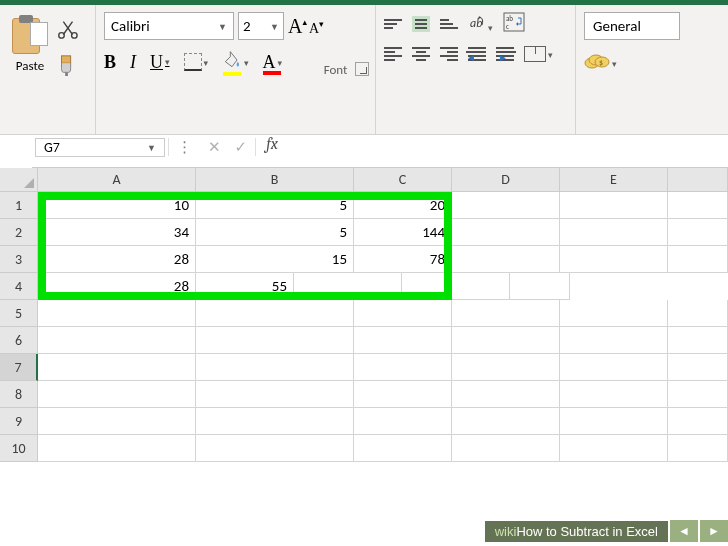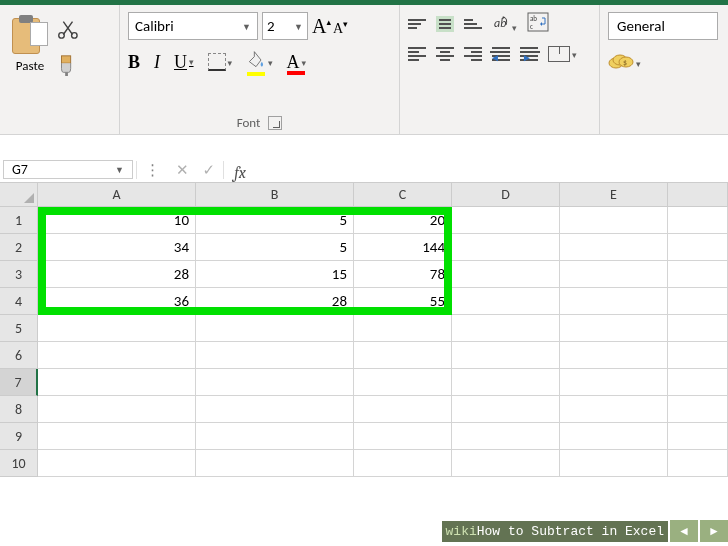--- a/index.html
+++ b/index.html
@@ -1,26 +1,26 @@
 <!DOCTYPE html>
 <html><head>
 <meta charset="utf-8">
 <style>
 * { box-sizing: border-box; margin: 0; padding: 0; }
 body { font-family: 'Segoe UI', Calibri, Arial, sans-serif; font-size: 14px; background: #fff; overflow: hidden; width: 728px; height: 546px; position: relative; }
 
 .ribbon { background: #f3f2f1; border-bottom: 1px solid #d4d4d4; display: flex; height: 135px; }
 .topbar { height: 5px; background: #217346; width: 100%; position: absolute; top: 0; }
 
-.group { border-right: 1px solid #d4d4d4; padding: 6px 8px 2px 8px; display: flex; flex-direction: column; justify-content: space-between; height: 100%; }
+.group { border-right: 1px solid #d4d4d4; padding: 6px 8px 2px 8px; display: flex; flex-direction: row; justify-content: space-between; height: 100%; }
 .group-label { text-align: center; font-size: 13px; color: #606060; padding: 2px 0; display: flex; align-items: center; justify-content: center; gap: 8px; }
 .dialog-launcher { display: inline-flex; width: 14px; height: 14px; border: 1px solid #a0a0a0; position: relative; }
 .dialog-launcher::after { content: ''; position: absolute; right: 1px; bottom: 1px; width: 6px; height: 6px; border-right: 1px solid #606060; border-bottom: 1px solid #606060; }
 
-.clipboard-group { width: 120px; }
+.clipboard-group { width: 96px; }
 .clipboard-content { display: flex; gap: 4px; align-items: flex-start; padding-top: 8px; }
 .paste-btn { display: flex; flex-direction: column; align-items: center; gap: 2px; padding: 2px 4px; }
 .paste-icon { width: 36px; height: 40px; position: relative; }
 .clipboard-shape { width: 28px; height: 36px; background: #e6bc7a; border: 1px solid #c09050; border-radius: 3px; position: absolute; left: 0; top: 2px; }
 .clipboard-clip { width: 14px; height: 8px; background: #808080; border-radius: 2px; position: absolute; left: 7px; top: -1px; }
 .clipboard-page { width: 18px; height: 24px; background: #fff; border: 1px solid #aaa; position: absolute; right: 0; top: 6px; }
 .paste-text { font-size: 13px; }
 .clip-side { display: flex; flex-direction: column; gap: 10px; padding-top: 4px; }
 .scissors-icon svg, .brush-icon svg { width: 22px; height: 22px; }
 
@@ -65,25 +65,25 @@
 .indent-icon span { height: 2px; background: #505050; width: 100%; }
 .indent-arrow { position: absolute; left: -2px; top: 4px; color: #3070c0; font-size: 10px; }
 .indent-arrow.right { left: auto; right: -2px; }
 .wrap-btn svg { width: 22px; height: 20px; }
 .merge-btn { display: flex; align-items: center; gap: 2px; }
 .merge-icon { width: 22px; height: 16px; border: 1px solid #606060; position: relative; }
 .merge-icon::before { content: ''; position: absolute; left: 50%; top: 0; bottom: 50%; width: 1px; background: #606060; }
 
 .number-group { width: 120px; border-right: none; }
 .number-content { display: flex; flex-direction: column; gap: 10px; padding-top: 6px; }
-.num-select { width: 110px; height: 28px; border: 1px solid #ababab; background: #fff; display: flex; align-items: center; padding: 0 8px; font-size: 15px; }
+.num-select { width: 96px; height: 28px; border: 1px solid #ababab; background: #fff; display: flex; align-items: center; padding: 0 8px; font-size: 15px; }
 .currency-btn { display: flex; align-items: center; gap: 2px; }
 .currency-icon svg { width: 26px; height: 22px; }
 
-.formula-bar { height: 48px; border-bottom: 1px solid #ccc; display: flex; align-items: flex-end; background: #fff; }
+.formula-bar { height: 33px; border-bottom: 1px solid #ccc; display: flex; align-items: flex-start; background: #fff; margin-left: 32px; }
 .name-box { width: 130px; border: 1px solid #ccc; margin: 3px; display: flex; align-items: center; justify-content: space-between; padding: 0 8px; font-size: 14px; }
 .fx-btns { display: flex; align-items: center; border-left: 1px solid #e0e0e0; border-right: 1px solid #e0e0e0; padding: 0 8px; gap: 14px; margin: 3px 0; }
 .fx-btn { color: #b0b0b0; font-size: 15px; }
 .fx-btn.dots { letter-spacing: 2px; color: #808080; }
 .fx-label { font-style: italic; font-family: 'Cambria', serif; font-size: 16px; color: #505050; padding: 0 10px; display: flex; align-items: center; }
 
 .sheet { position: relative; }
 .col-headers { display: flex; height: 24px; }
 .corner { width: 38px; background: #e6e6e6; border-right: 1px solid #ccc; border-bottom: 1px solid #ccc; position: relative; }
 .corner::after { content: ''; position: absolute; right: 3px; bottom: 3px; width: 0; height: 0; border-left: 10px solid transparent; border-bottom: 10px solid #b0b0b0; }
@@ -93,21 +93,21 @@
 
 .row { display: flex; height: 27px; }
 .row-h { width: 38px; background: #e6e6e6; border-right: 1px solid #ccc; border-bottom: 1px solid #ccc; text-align: center; font-size: 14px; color: #404040; line-height: 27px; }
 .row-h.selected { background: #d4d4d4; border-right: 2px solid #217346; }
 .cell { border-right: 1px solid #d4d4d4; border-bottom: 1px solid #d4d4d4; padding: 0 6px; text-align: right; font-size: 15px; line-height: 27px; font-family: Calibri, sans-serif; }
 .cell.colA { width: 158px; } .cell.colB { width: 158px; } .cell.colC { width: 98px; }
 .cell.colD { width: 108px; } .cell.colE { width: 108px; } .cell.colF { width: 60px; }
 
 .highlight-box { position: absolute; left: 38px; top: 24px; width: 414px; height: 108px; border: 8px solid #00e000; pointer-events: none; z-index: 10; }
 
-.watermark { position: absolute; bottom: 4px; right: 60px; background: rgba(60,80,40,0.8); color: #fff; font-size: 13px; padding: 3px 4px; font-family: Liberation Mono, monospace; z-index: 20; }
+.watermark { position: absolute; bottom: 4px; right: 60px; background: rgba(60,80,40,0.8); color: #fff; font-size: 13px; padding: 3px 10px; font-family: Liberation Sans, sans-serif; z-index: 20; }
 .watermark .wiki { color: #cde0b0; }
 .wm-arrows { position: absolute; bottom: 4px; right: 0; display: flex; z-index: 20; }
 .wm-arr { width: 28px; height: 22px; background: #9ab080; color: #fff; text-align: center; line-height: 22px; margin-left: 2px; font-size: 12px; }
 </style>
 </head>
 <body>
 
 <div class="topbar"></div>
 
 <div class="ribbon">
@@ -330,21 +330,20 @@
       <div class="row-h">3</div>
       <div class="cell colA">28</div>
       <div class="cell colB">15</div>
       <div class="cell colC">78</div>
       <div class="cell colD"></div>
       <div class="cell colE"></div>
       <div class="cell colF"></div>
     </div>
   <div class="row">
       <div class="row-h">4</div>
-      <div class="cell colA">36</div>
       <div class="cell colB">28</div>
       <div class="cell colC">55</div>
       <div class="cell colD"></div>
       <div class="cell colE"></div>
       <div class="cell colF"></div>
     </div>
   <div class="row">
       <div class="row-h">5</div>
       <div class="cell colA"></div>
       <div class="cell colB"></div>

